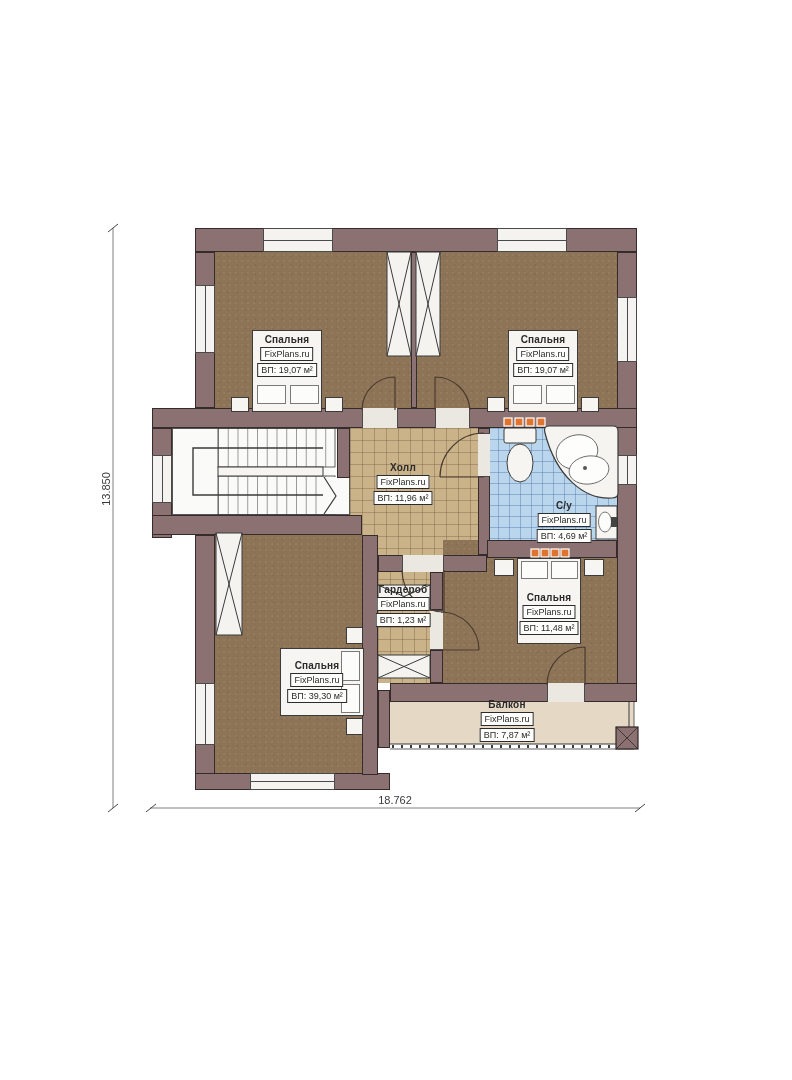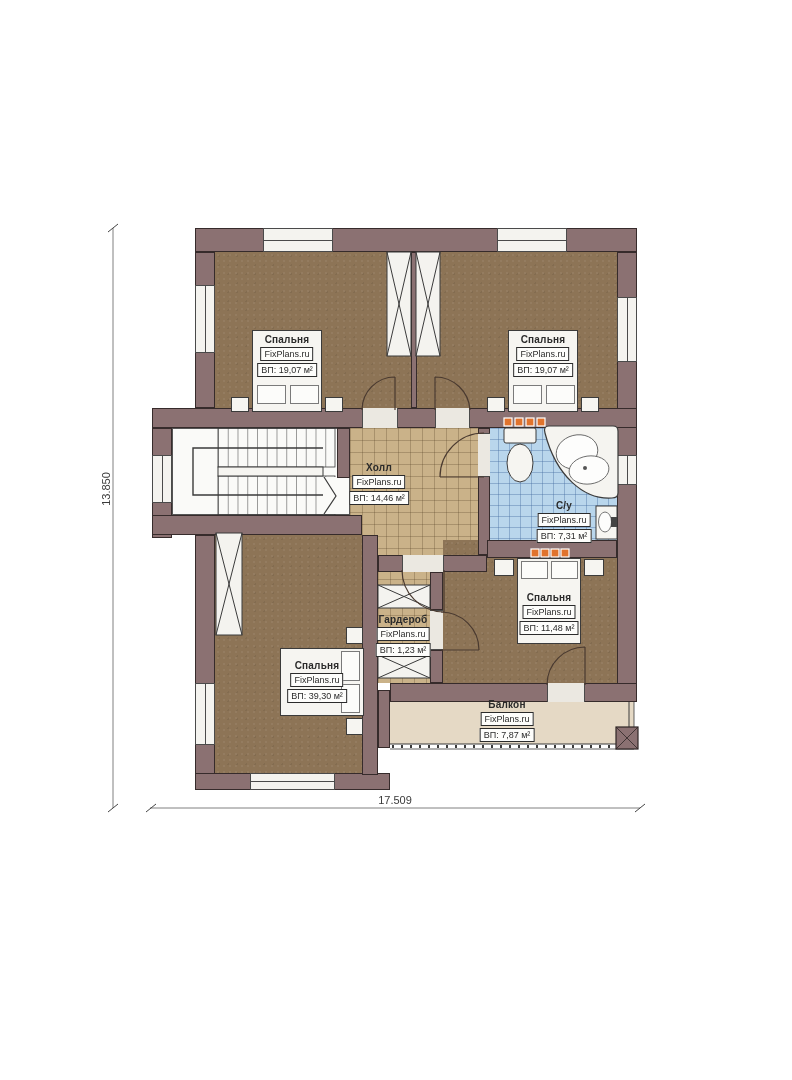--- a/index.html
+++ b/index.html
@@ -210,31 +210,31 @@
   <div class="stamp" style="left:287px;top:334px">
     <div class="nm">Спальня</div>
     <div class="bx">FixPlans.ru</div>
     <div class="bx">ВП: 19,07 м²</div>
   </div>
   <div class="stamp" style="left:543px;top:334px">
     <div class="nm">Спальня</div>
     <div class="bx">FixPlans.ru</div>
     <div class="bx">ВП: 19,07 м²</div>
   </div>
-  <div class="stamp" style="left:379px;top:462px">
+  <div class="stamp" style="left:403px;top:462px">
     <div class="nm">Холл</div>
     <div class="bx">FixPlans.ru</div>
-    <div class="bx">ВП: 14,46 м²</div>
+    <div class="bx">ВП: 11,96 м²</div>
   </div>
   <div class="stamp" style="left:564px;top:500px">
     <div class="nm">С/у</div>
     <div class="bx">FixPlans.ru</div>
-    <div class="bx">ВП: 7,31 м²</div>
-  </div>
-  <div class="stamp" style="left:403px;top:614px">
+    <div class="bx">ВП: 4,69 м²</div>
+  </div>
+  <div class="stamp" style="left:403px;top:584px">
     <div class="nm">Гардероб</div>
     <div class="bx">FixPlans.ru</div>
     <div class="bx">ВП: 1,23 м²</div>
   </div>
   <div class="stamp" style="left:317px;top:660px">
     <div class="nm">Спальня</div>
     <div class="bx">FixPlans.ru</div>
     <div class="bx">ВП: 39,30 м²</div>
   </div>
   <div class="stamp" style="left:549px;top:592px">
@@ -242,15 +242,15 @@
     <div class="bx">FixPlans.ru</div>
     <div class="bx">ВП: 11,48 м²</div>
   </div>
   <div class="stamp" style="left:507px;top:699px">
     <div class="nm">Балкон</div>
     <div class="bx">FixPlans.ru</div>
     <div class="bx">ВП: 7,87 м²</div>
   </div>
 
   <div class="dimlab" style="left:76px;top:483px;width:60px;transform:rotate(-90deg)">13.850</div>
-  <div class="dimlab" style="left:360px;top:794px;width:70px">17.509</div>
+  <div class="dimlab" style="left:360px;top:794px;width:70px">18.762</div>
 
 </div>
 
 </body></html>

